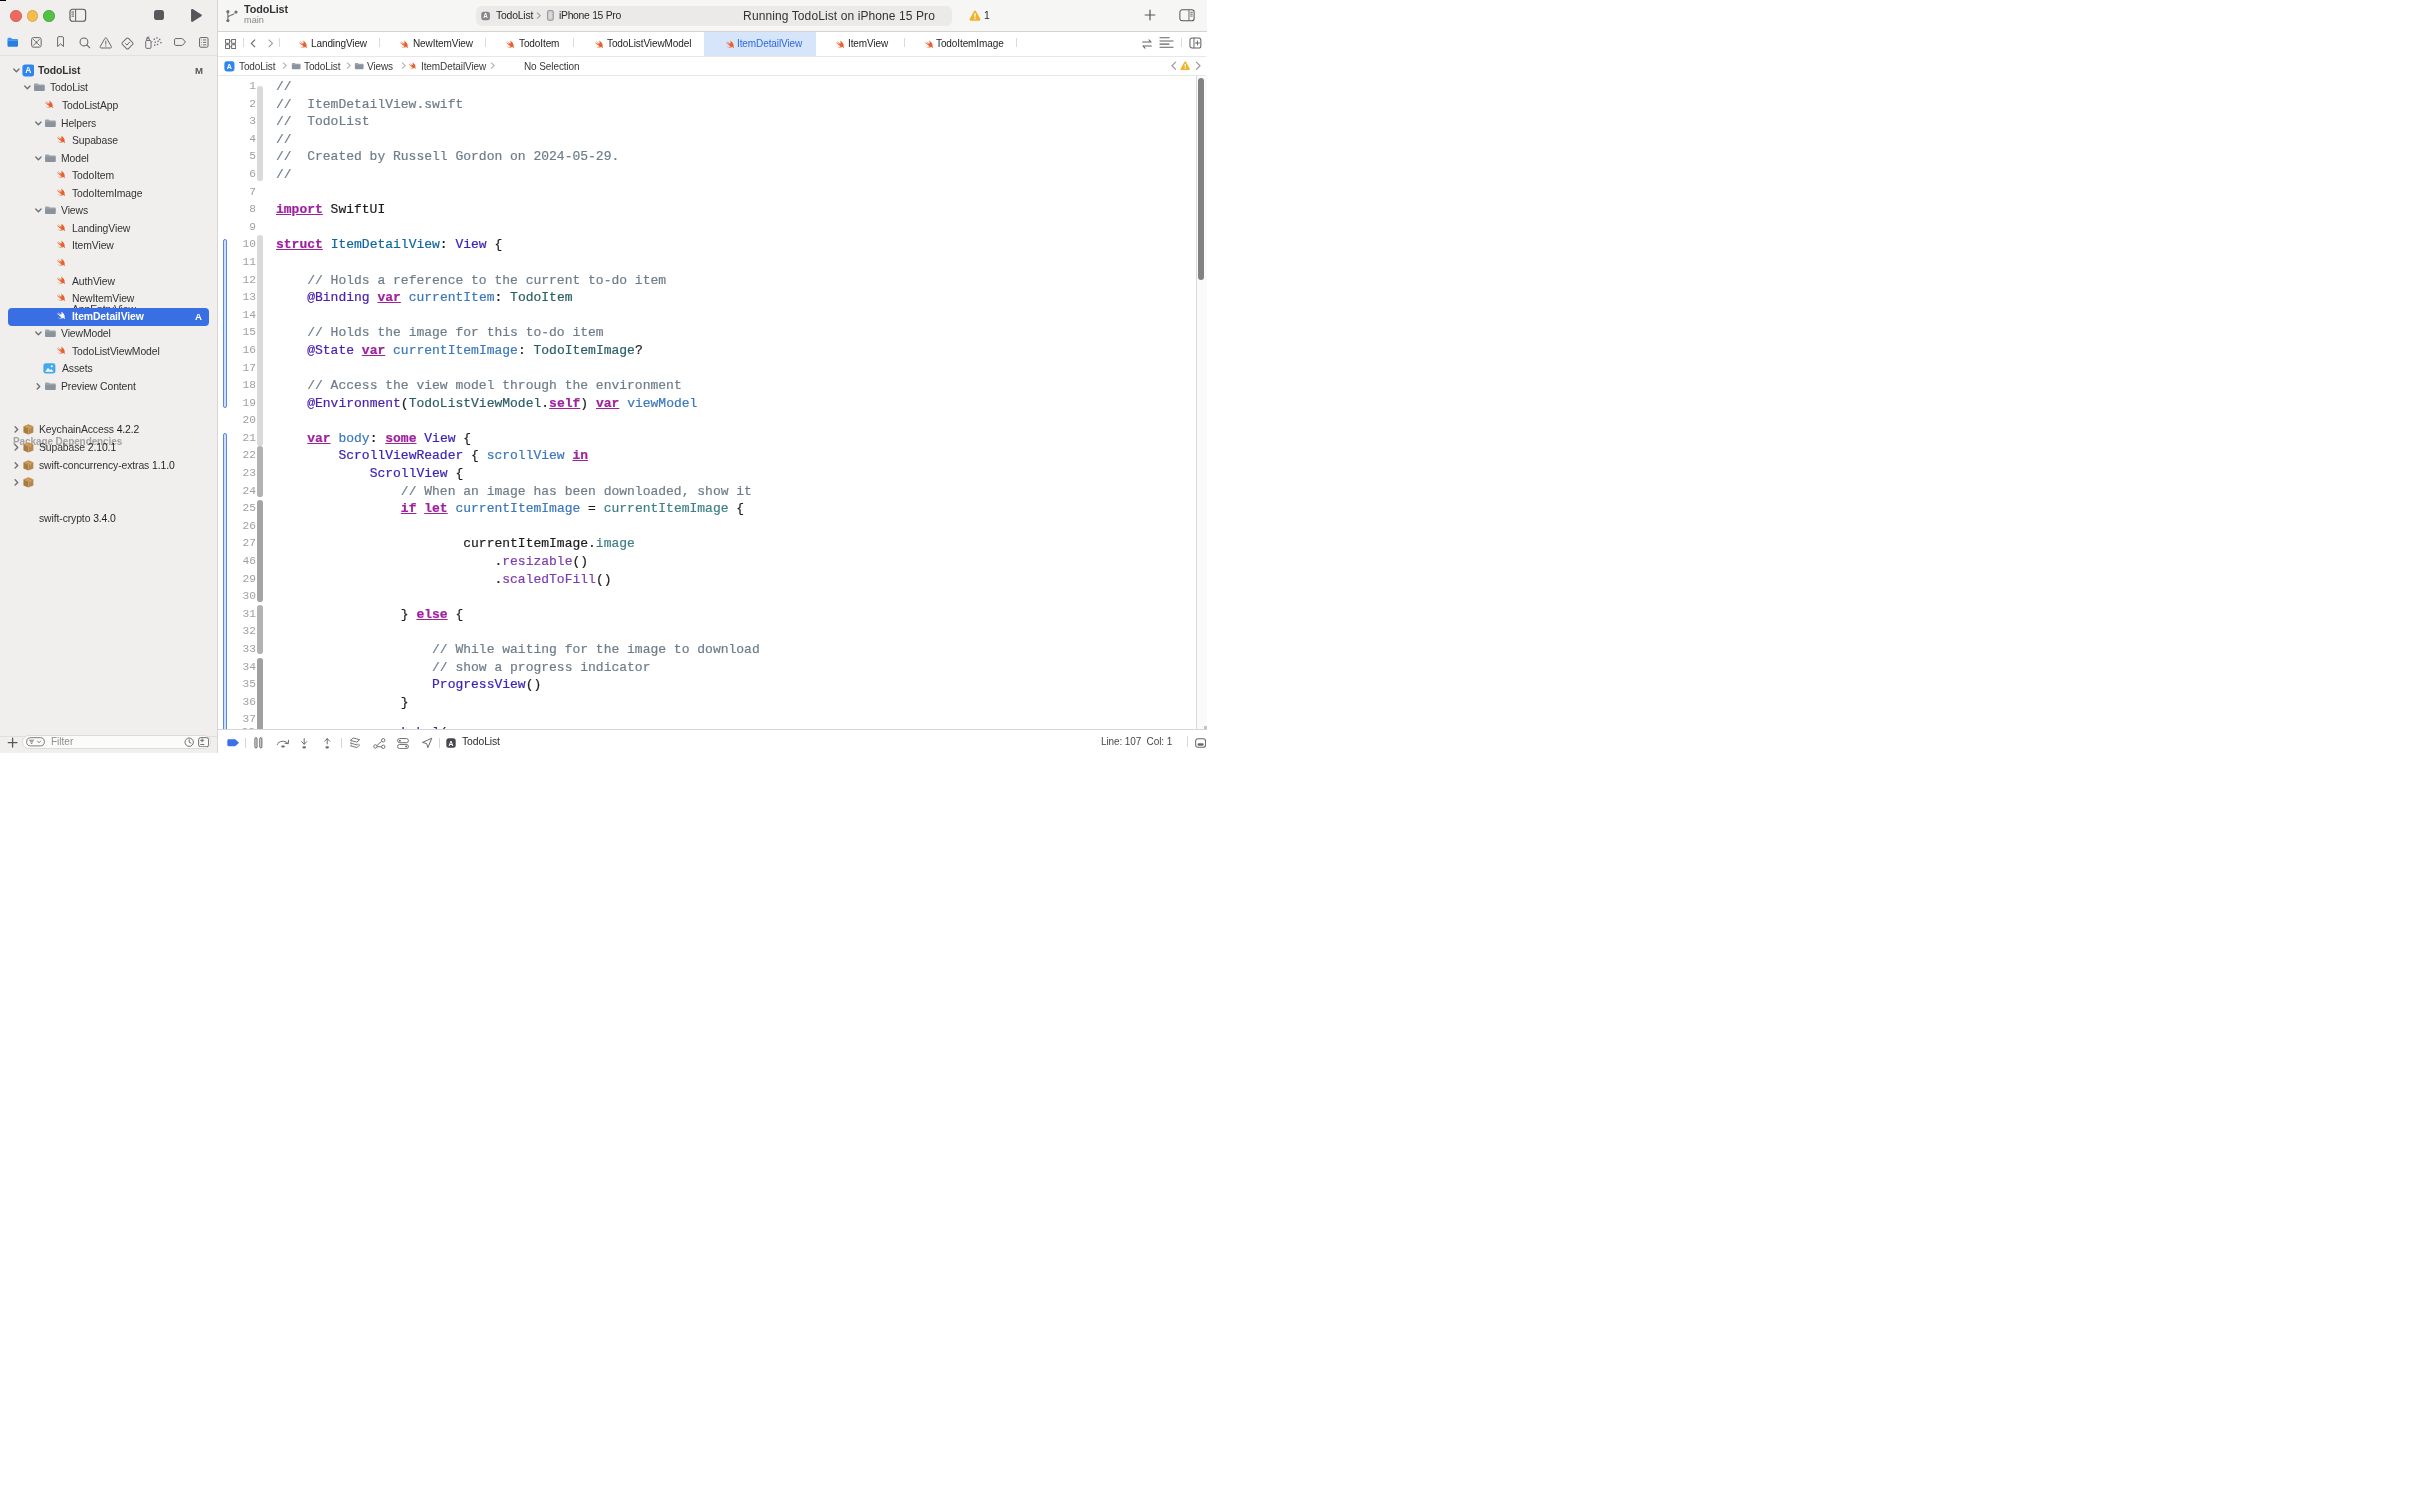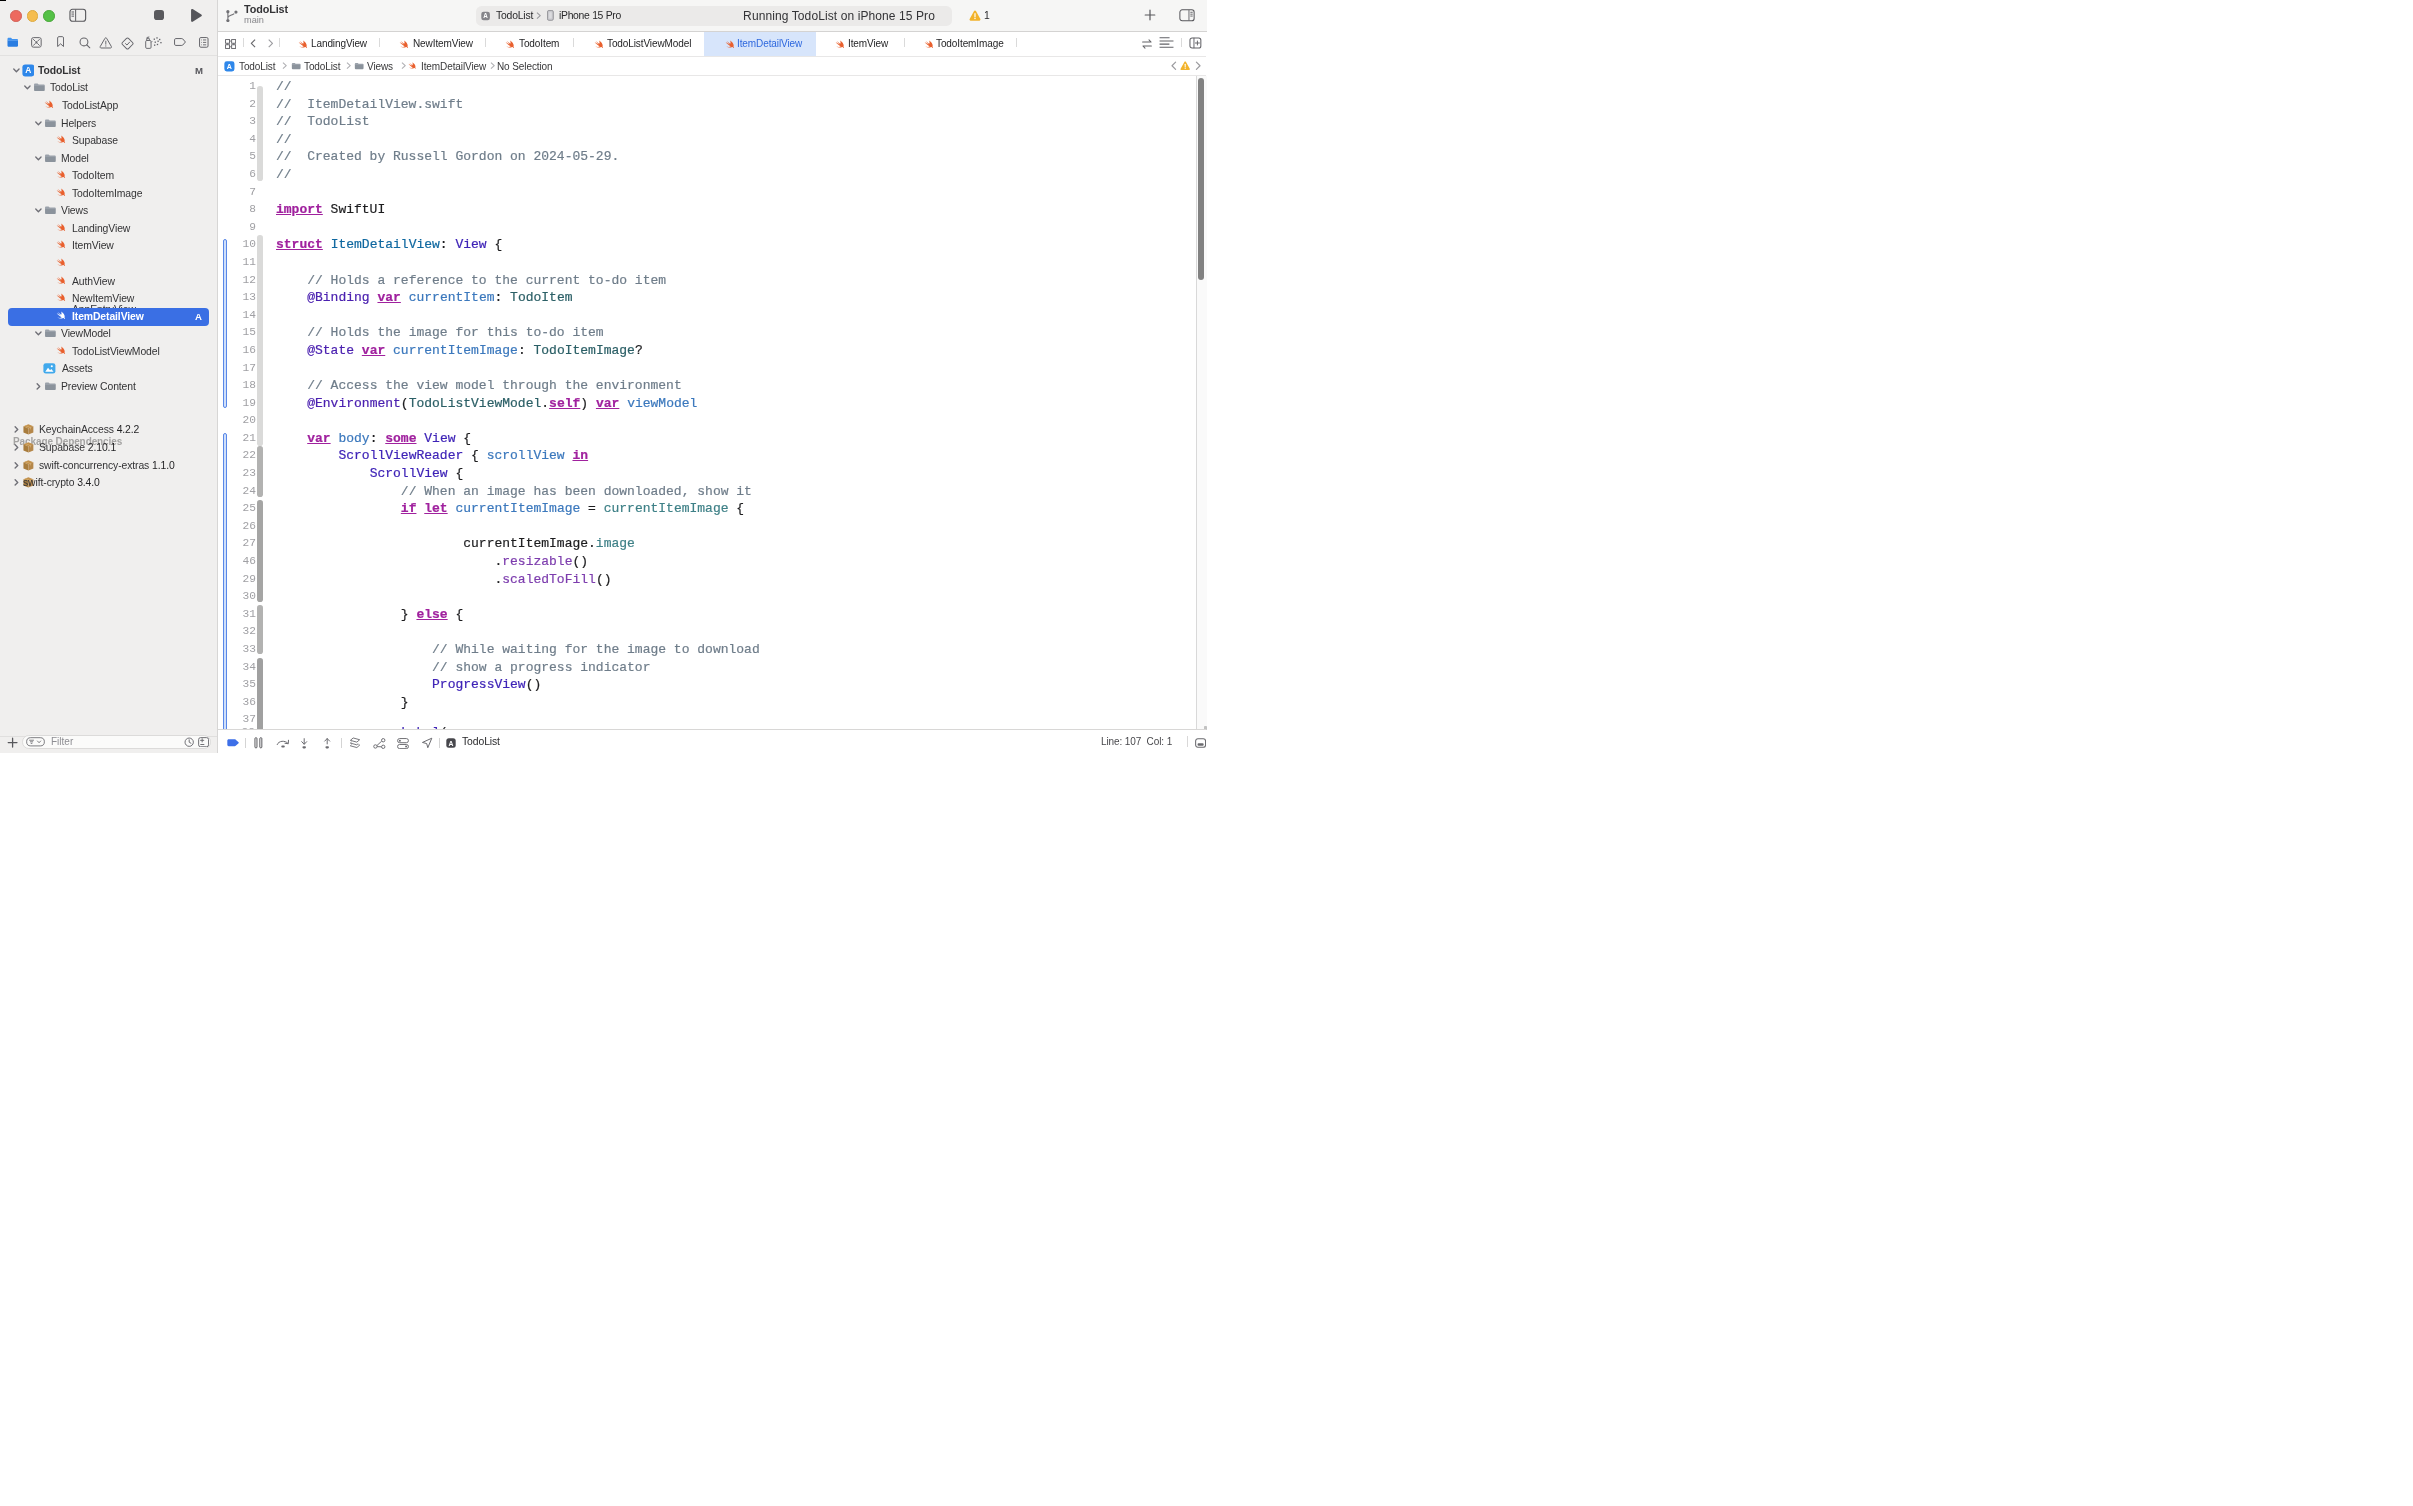--- a/index.html
+++ b/index.html
@@ -389,21 +389,21 @@
         </svg>
       <div class="rowlab" style="left:39px;">swift-concurrency-extras <span class="ver">1.1.0</span></div>
     </div>
     <div class="abs row" style="top:474px">
       <svg class="chev" style="left:9.6px" viewBox="0 0 16 16" width="12.8" height="12.8">
           <use href="#chevr"></use>
         </svg>
       <svg class="ficon" style="left:21.5px" viewBox="0 0 16 16" width="12.8" height="12.8">
           <use href="#pkg"></use>
         </svg>
-      <div class="rowlab" style="left:23px;">swift-crypto <span class="ver">3.4.0</span></div>
+      <div class="rowlab" style="left:39px;margin-top:36px;">swift-crypto <span class="ver">3.4.0</span></div>
     </div>
   </div>
   <div class="abs" id="filter-border"></div>
   <div id="filterbar-content"></div>
 
   <div class="abs" id="tabbar"></div>
   <div class="abs" id="tabbar-border"></div>
   <div id="tabs">
     <div class="abs" style="left:704px;top:31.5px;width:112px;height:24px;background:#d7e5fb;"></div>
     <svg class="abs" style="left:225px;top:39px" width="11.2" height="10" viewBox="0 0 14 12.5" fill="none" stroke="#626267" stroke-width="1.15">
@@ -492,21 +492,21 @@
     <svg class="abs" style="left:401px;top:62px" width="5.2" height="7.2" viewBox="0 0 6.5 9" fill="none" stroke="#b0b0b4" stroke-width="1.4" stroke-linejoin="round">
         <path d="M1.2 0.8 L5.3 4.5 L1.2 8.2"></path>
       </svg>
     <svg class="abs" style="left:407px;top:61px" width="11.2" height="11.2" viewBox="0 0 16 16">
         <use href="#swift"></use>
       </svg>
     <div class="cr" style="left:421px;">ItemDetailView</div>
     <svg class="abs" style="left:490px;top:62px" width="5.2" height="7.2" viewBox="0 0 6.5 9" fill="none" stroke="#b0b0b4" stroke-width="1.4" stroke-linejoin="round">
         <path d="M1.2 0.8 L5.3 4.5 L1.2 8.2"></path>
       </svg>
-    <div class="cr" style="left:497px;">No Selection</div>
+    <div class="cr" style="left:524px;">No Selection</div>
     <svg class="abs" style="left:1170px;top:61px" width="8" height="9.6" viewBox="0 0 10 12" fill="none" stroke="#9b9b9f" stroke-width="1.5" stroke-linecap="round" stroke-linejoin="round">
         <path d="M7 1.5 L2.5 6 L7 10.5"></path>
       </svg>
     <svg class="abs" style="left:1180px;top:61px" width="10.4" height="9.6" viewBox="0 0 15 14">
         <path fill="#f2b32c" d="M6.3 1.4c.5-.9 1.9-.9 2.4 0l5.5 9.8c.5.9-.2 2.1-1.2 2.1H2c-1.1 0-1.7-1.2-1.2-2.1L6.3 1.4z"></path>
         <path d="M7.5 4.6 v4" stroke="#fff" stroke-width="1.5" stroke-linecap="round"></path>
         <circle cx="7.5" cy="10.6" r="0.9" fill="#fff"></circle>
       </svg>
     <svg class="abs" style="left:1194px;top:61px" width="8" height="9.6" viewBox="0 0 10 12" fill="none" stroke="#9b9b9f" stroke-width="1.5" stroke-linecap="round" stroke-linejoin="round">
         <path d="M3 1.5 L7.5 6 L3 10.5"></path>

